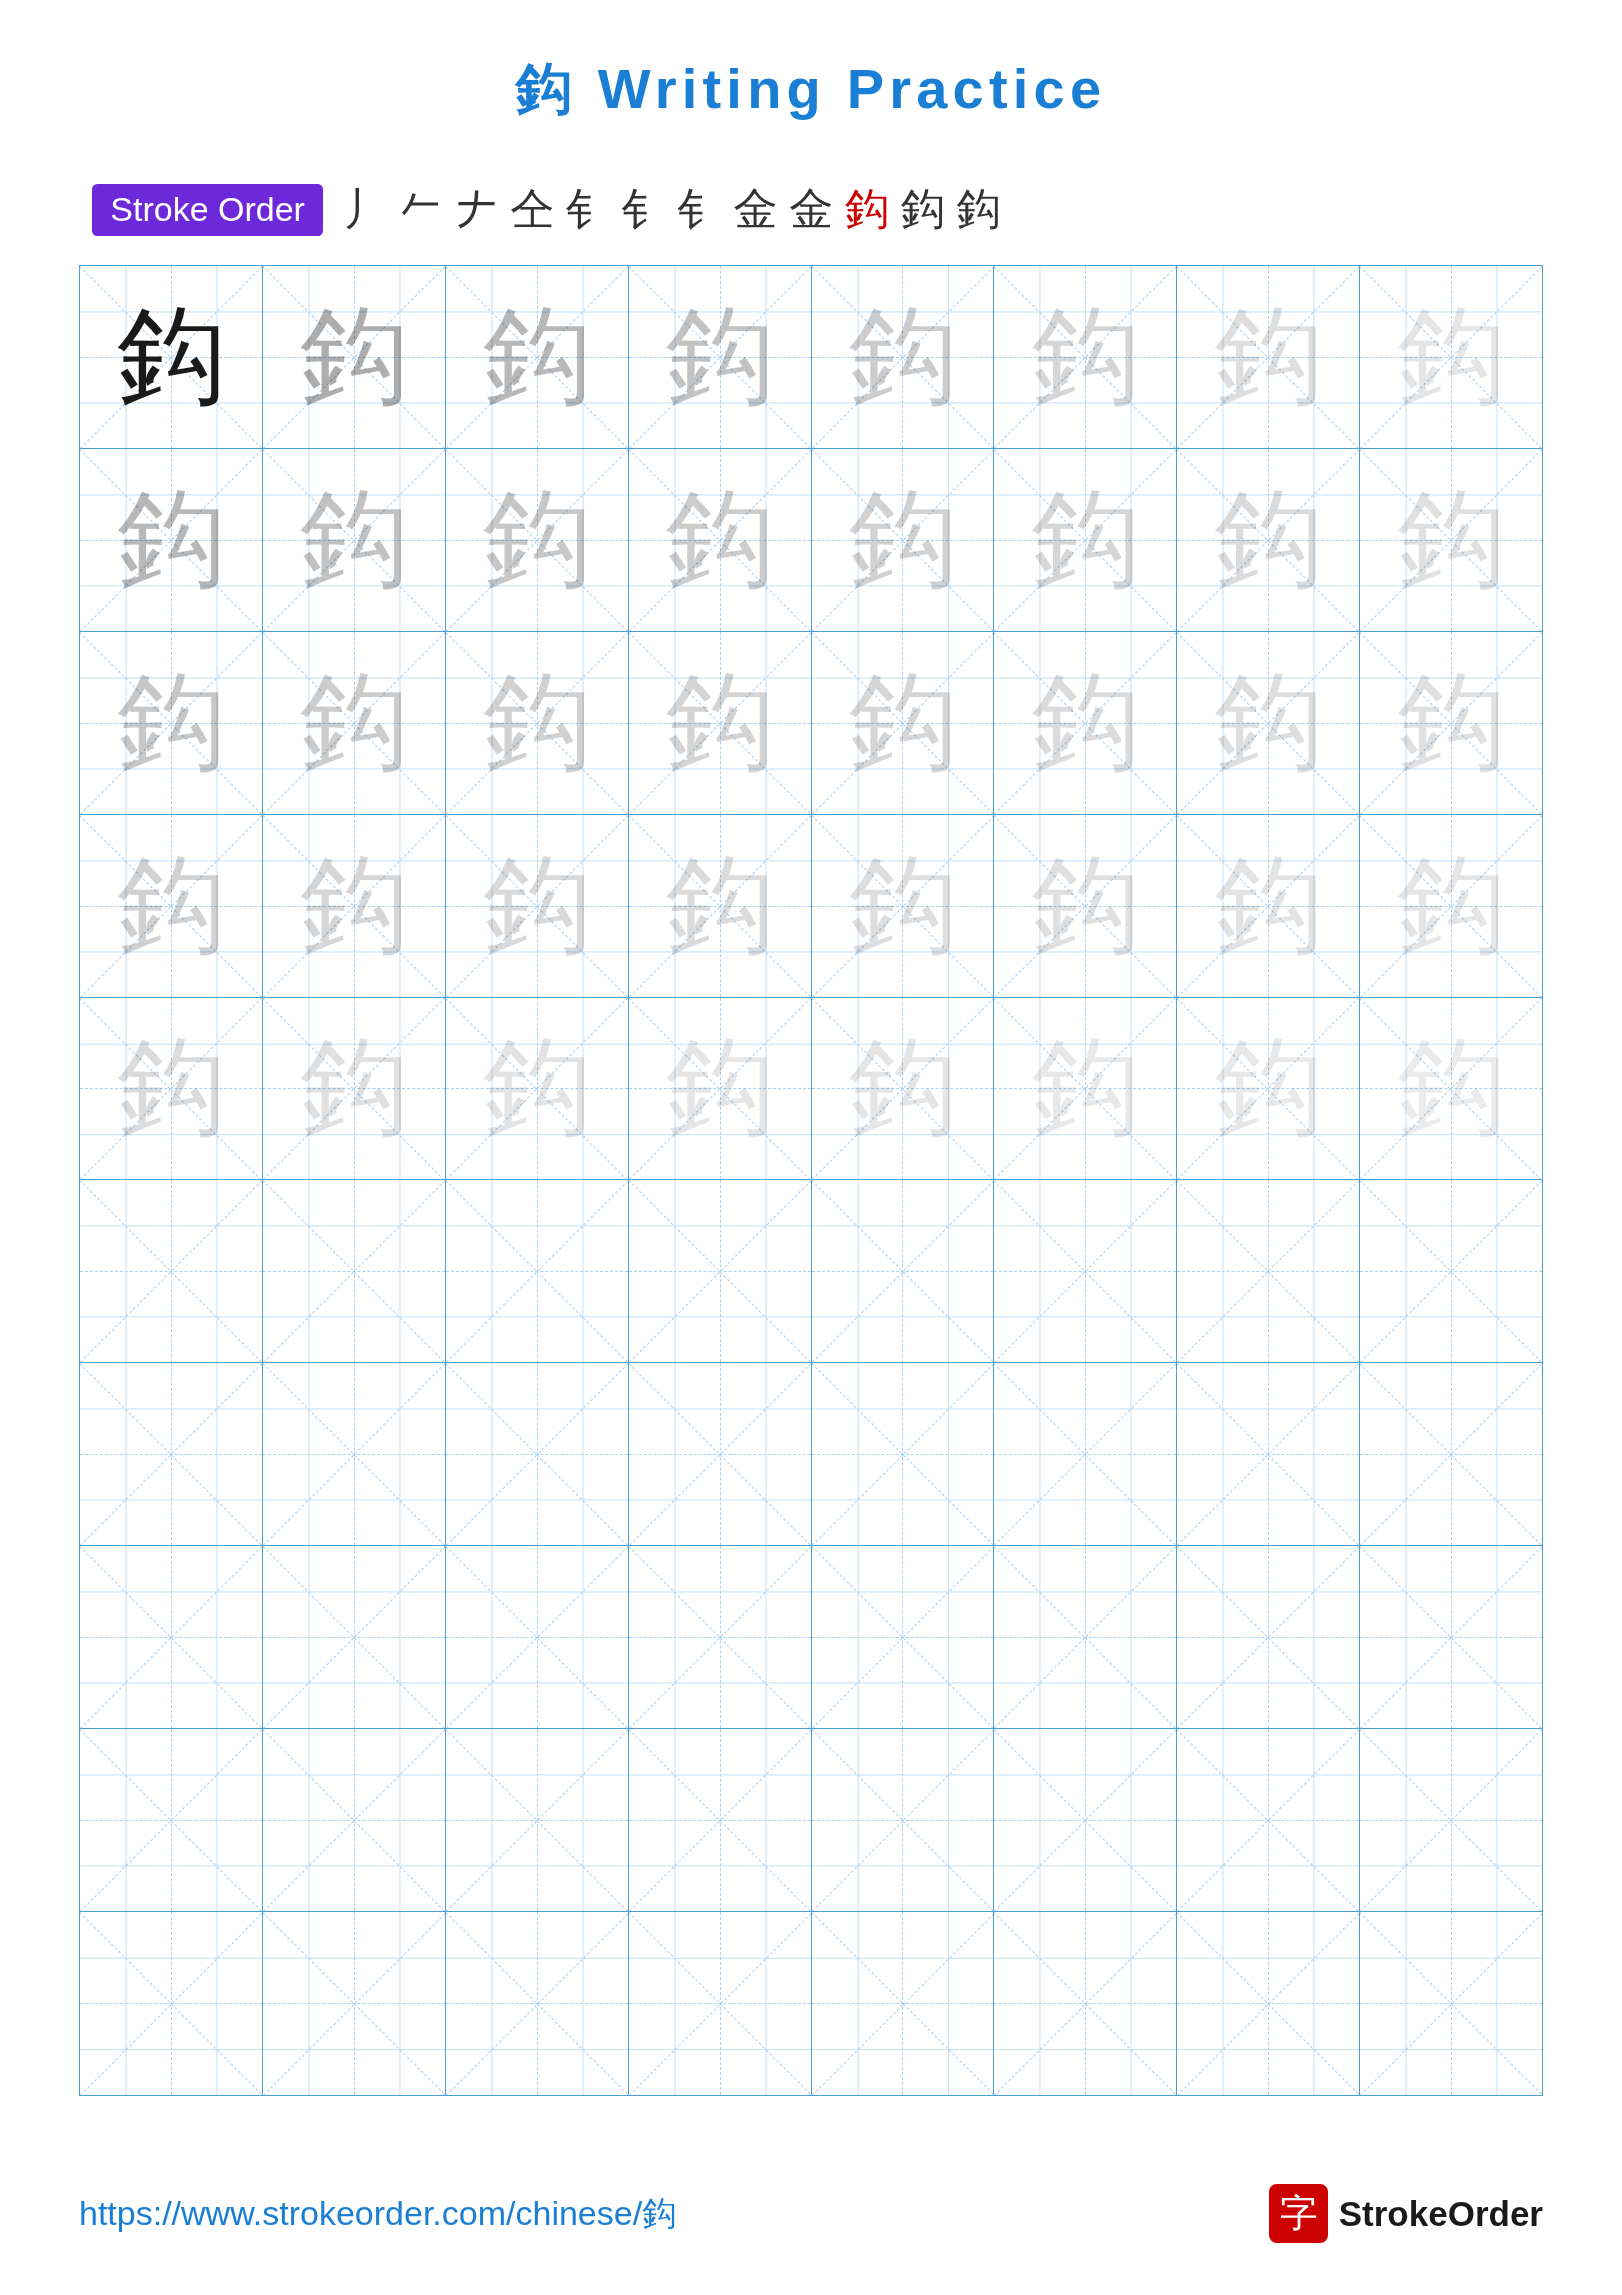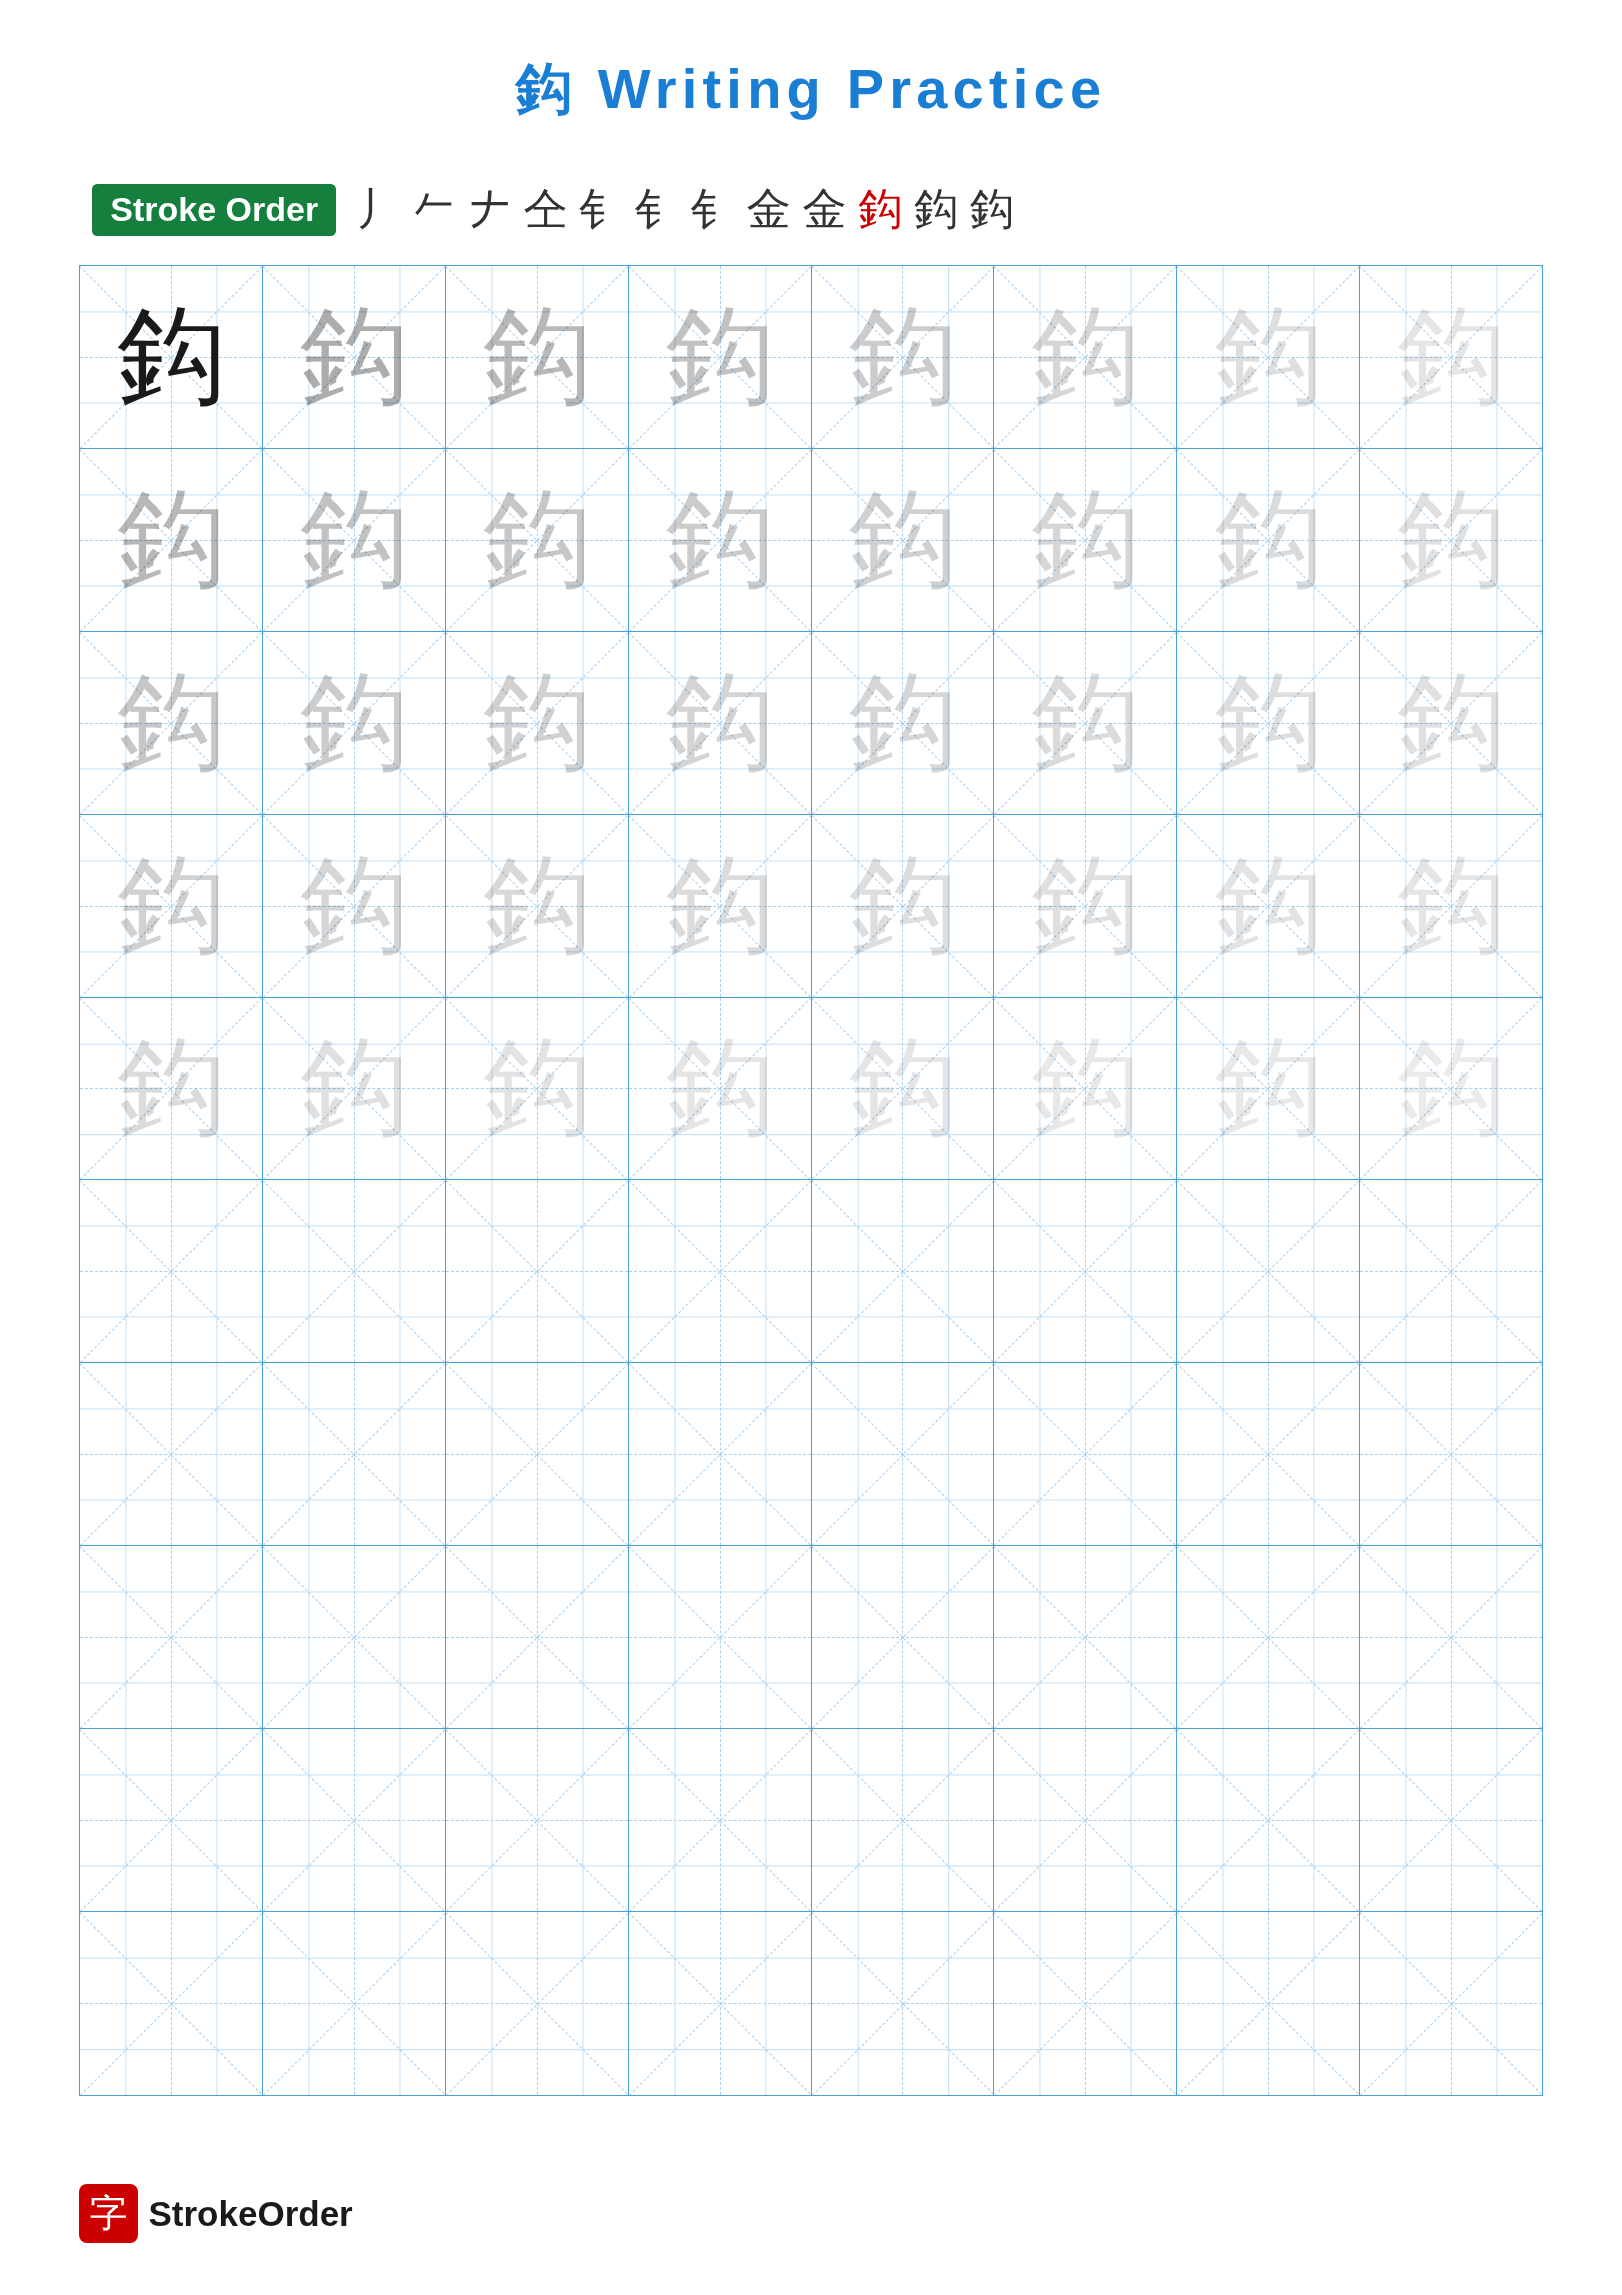--- a/index.html
+++ b/index.html
@@ -34,29 +34,29 @@
 
     .stroke-order-row {
       display: flex;
       align-items: center;
       width: 100%;
       margin-bottom: 26px;
       padding-left: 13px;
     }
 
     .stroke-order-badge {
-      background: #15803d;
+      background: #6d28d9;
       color: white;
       font-size: 34px;
       font-family: Arial, sans-serif;
       padding: 6.5px 18.3px;
       border-radius: 5.2px;
       margin-right: 19.6px;
       white-space: nowrap;
-      font-weight: 700;
+      font-weight: 400;
     }
 
     .stroke-chars {
       display: flex;
       align-items: center;
       gap: 11.8px;
       font-size: 44px;
       color: #333;
     }
 
@@ -697,18 +697,19 @@
           <div class="h-dash"></div>
           <div class="v-dash"></div>
           <div class="cell-diag"></div>
         </div>
       </div>
     </div>
 
 </div>
 
 <div class="footer">
+  <span class="footer-url">https://www.strokeorder.com/chinese/鈎</span>
   <div class="footer-logo">
     <div class="footer-logo-icon">字</div>
     <span class="footer-logo-text">StrokeOrder</span>
   </div>
 </div>
 
 
 </body></html>

